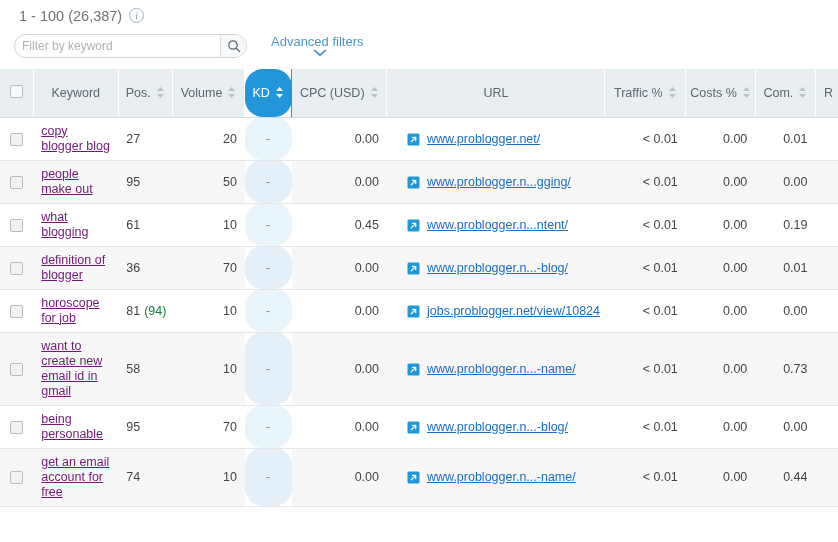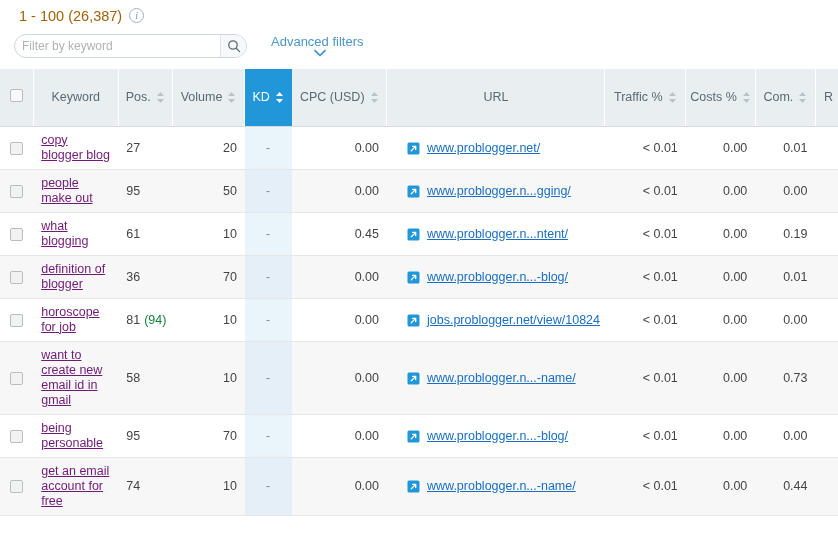--- a/index.html
+++ b/index.html
@@ -31,21 +31,21 @@
   }
   .title-main {
     font-size: 14.5px;
     font-weight: bold;
     color: #333333;
     letter-spacing: 0.1px;
     white-space: nowrap;
   }
   .title-range {
     font-size: 14.5px;
-    color: #a16207;
+    color: #737373;
     margin-left: 6px;
     white-space: nowrap;
     font-weight: normal;
   }
   .info-icon {
     display: inline-flex;
     align-items: center;
     justify-content: center;
     width: 15px;
     height: 15px;
@@ -129,21 +129,21 @@
     border-collapse: collapse;
     width: 870px;
     table-layout: fixed;
     font-size: 12.5px;
   }
   table.grid th {
     background: #e9eef1;
     color: #5b6a72;
     font-weight: normal;
     font-size: 12.5px;
-    height: 57px;
+    height: 48px;
     padding: 0 8px;
     border-right: 1px solid #ffffff;
     border-bottom: 1px solid #d4dce0;
     vertical-align: middle;
     white-space: nowrap;
   }
   table.grid th.kd-col {
     background: #2196d9;
     color: #ffffff;
     border-right: 1px solid #2196d9;
@@ -171,21 +171,21 @@
   tbody tr.odd td { background: #ffffff; }
   tbody tr.even td { background: #f7f7f7; }
   tbody tr.odd td.kd-cell { background: #eaf4fb; }
   tbody tr.even td.kd-cell { background: #e4eff7; }
 
   
   .c-check   { width: 32px;  text-align: center; padding-left: 14px; padding-right: 0; }
   .c-keyword { width: 82px;  text-align: left; }
   .c-pos     { width: 52px;  text-align: left; }
   .c-volume  { width: 70px;  text-align: right; }
-  .c-kd      { width: 45px;  text-align: center; }
+  .c-kd      { width: 45px;  text-align: center; border-radius: 18px; }
   .c-cpc     { width: 92px;  text-align: right; }
   .c-url     { width: 210px; text-align: left; }
   .c-traffic { width: 78px;  text-align: right; }
   .c-costs   { width: 67px;  text-align: right; }
   .c-com     { width: 58px;  text-align: right; }
   .c-extra   { width: 52px;  text-align: right; }
 
   th.c-keyword, th.c-pos, th.c-volume, th.c-cpc,
   th.c-url, th.c-traffic, th.c-costs, th.c-com, th.c-extra { text-align: center; }
   th.c-check { border-right: 1px solid #ffffff; }

